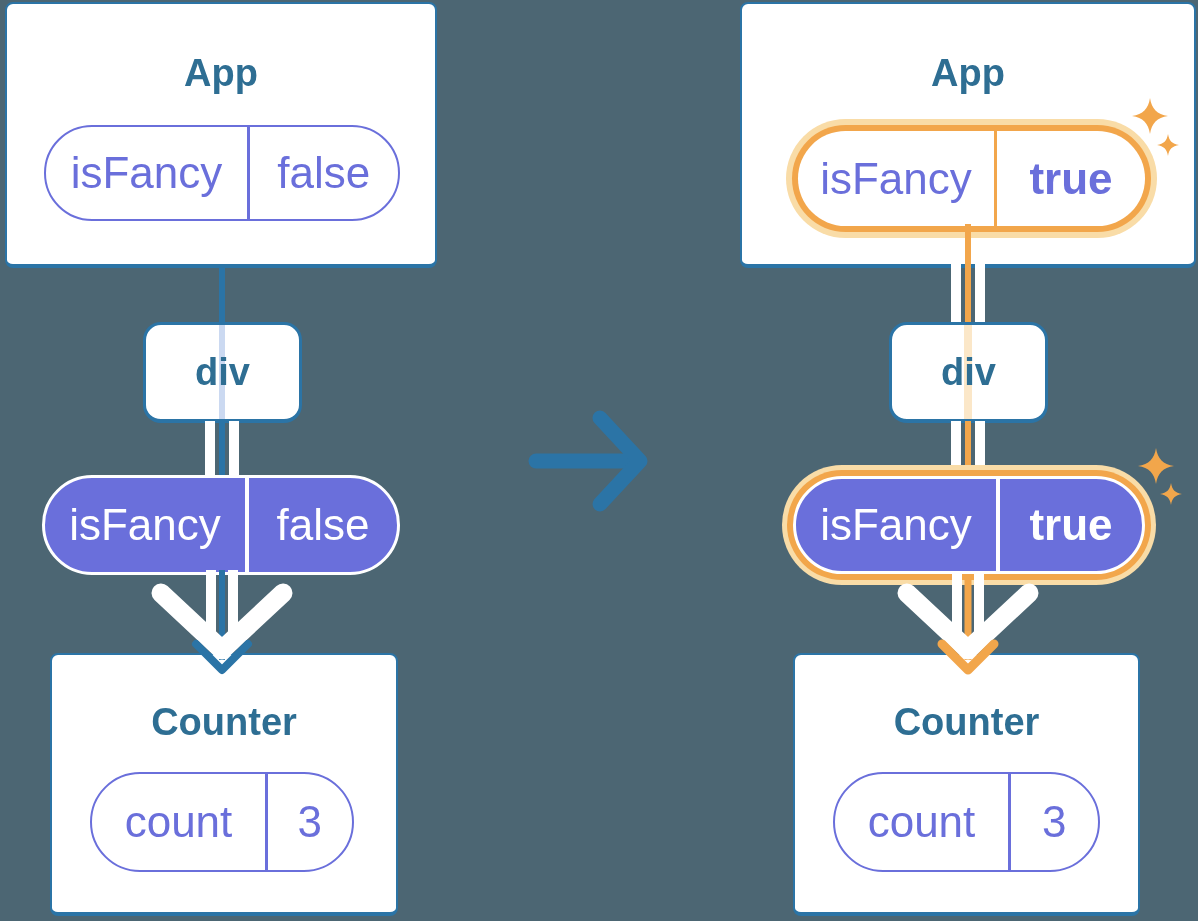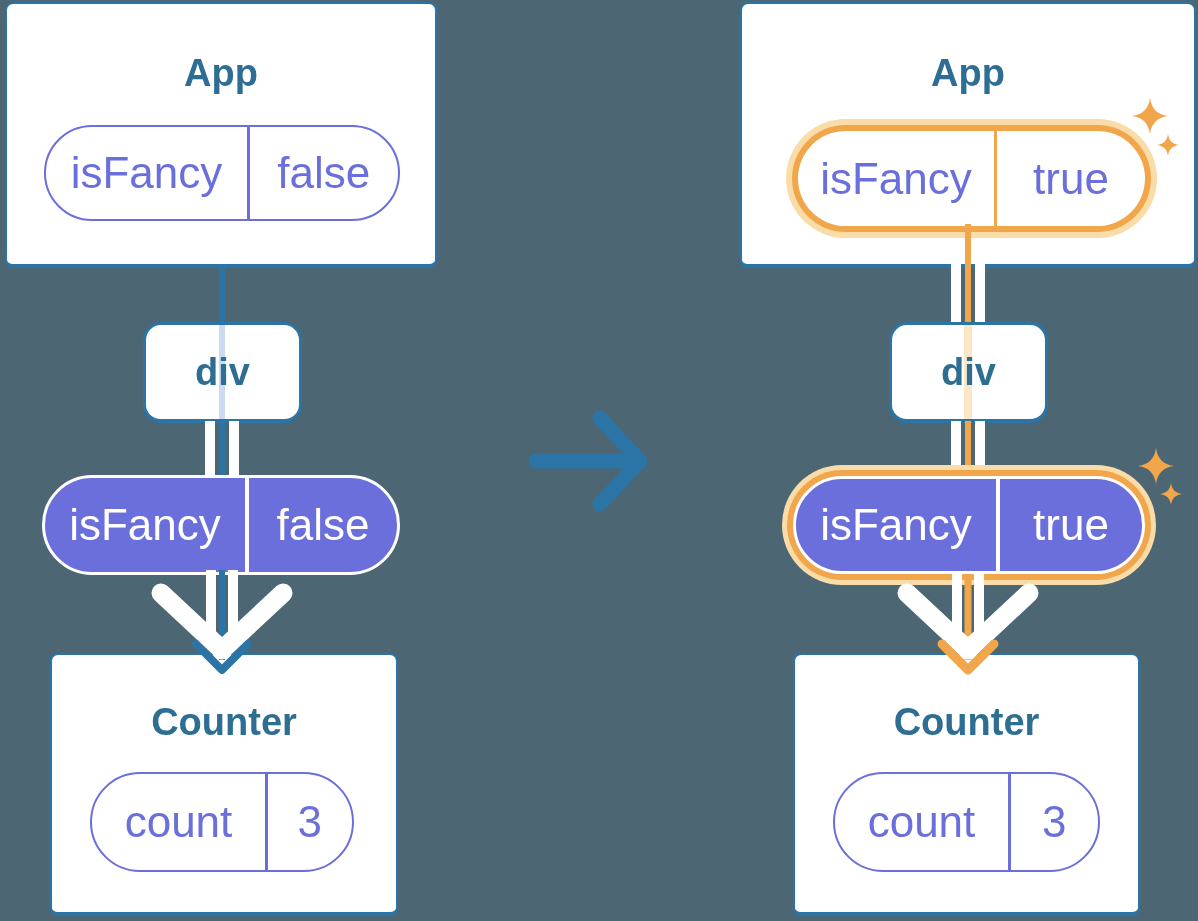--- a/index.html
+++ b/index.html
@@ -19,21 +19,21 @@
         font-size:44px;z-index:3;overflow:hidden}
   .pill .seg{display:flex;align-items:center;justify-content:center}
   .pill-outline{background:#fff;border:2.5px solid var(--purple);color:var(--purple)}
   .pill-outline .divider{width:2.5px;background:var(--purple)}
   .pill-filled{background:var(--purple);border:3px solid #fff;color:#fff}
   .pill-filled .divider{width:4px;background:#fff}
   .pill-hl-outline{background:#fff;color:var(--purple);border:none;border-radius:52px;
         box-shadow:0 0 0 6px var(--orange),0 0 0 12px var(--orangeHalo)}
   .pill-hl-outline .divider{width:3px;background:var(--orange)}
   .pill-hl-filled{box-shadow:0 0 0 6px var(--orange),0 0 0 11px var(--orangeHalo)}
-  .bold{font-weight:400}
+  .bold{font-weight:700}
   .abs{position:absolute}
   .inner-line{position:absolute;top:0;bottom:0;z-index:1}
   .pipe{position:absolute;width:34px;z-index:2}
   .pipe .bar{position:absolute;top:0;bottom:0}
   svg.arrow{position:absolute;z-index:4;overflow:visible}
   svg.spark{position:absolute;z-index:5}
 </style>
 </head>
 <body>
 

